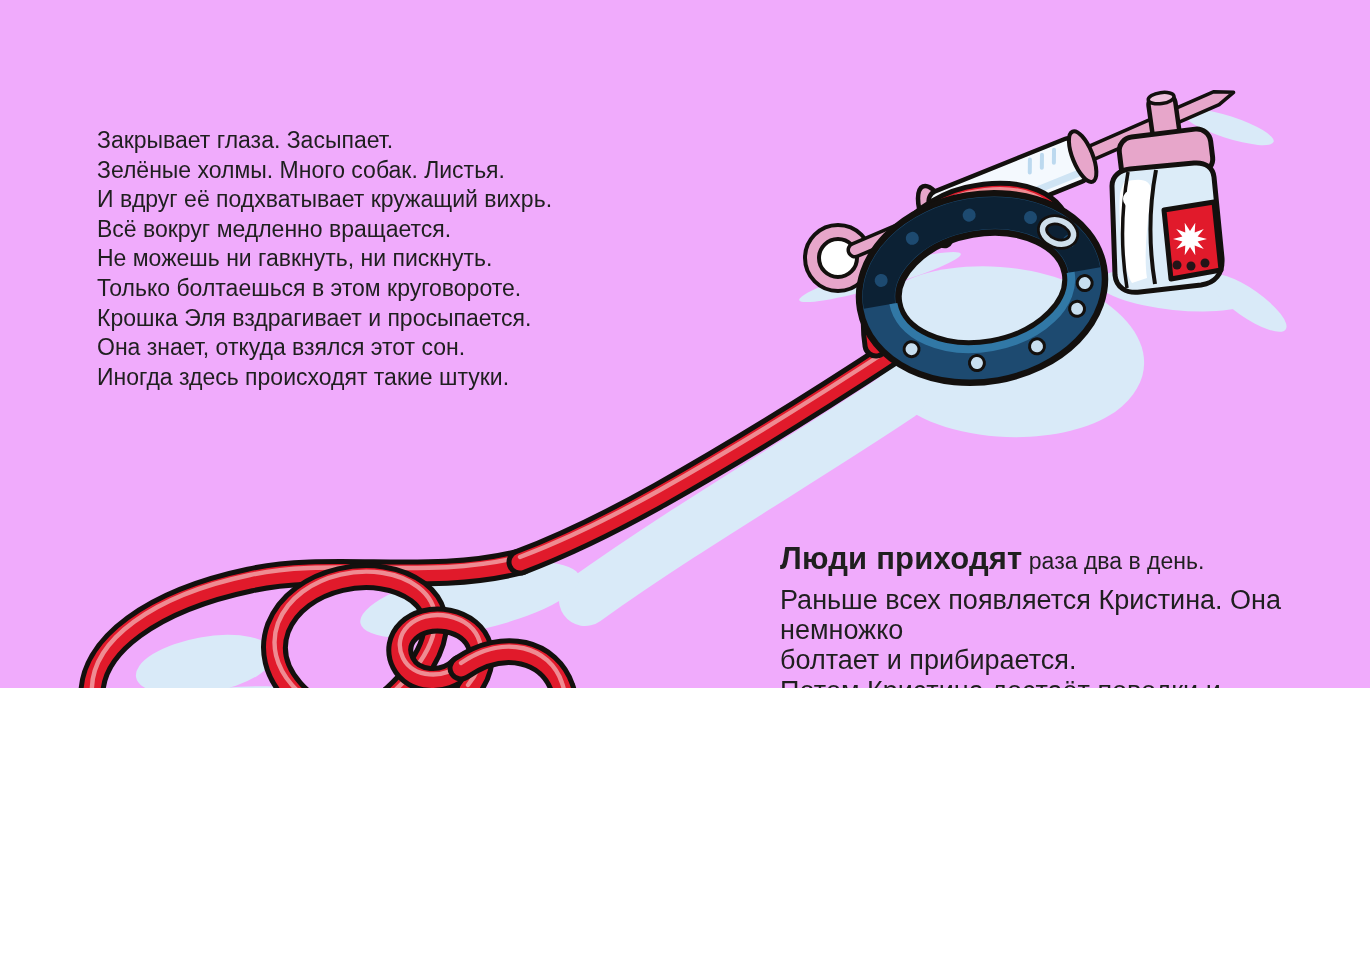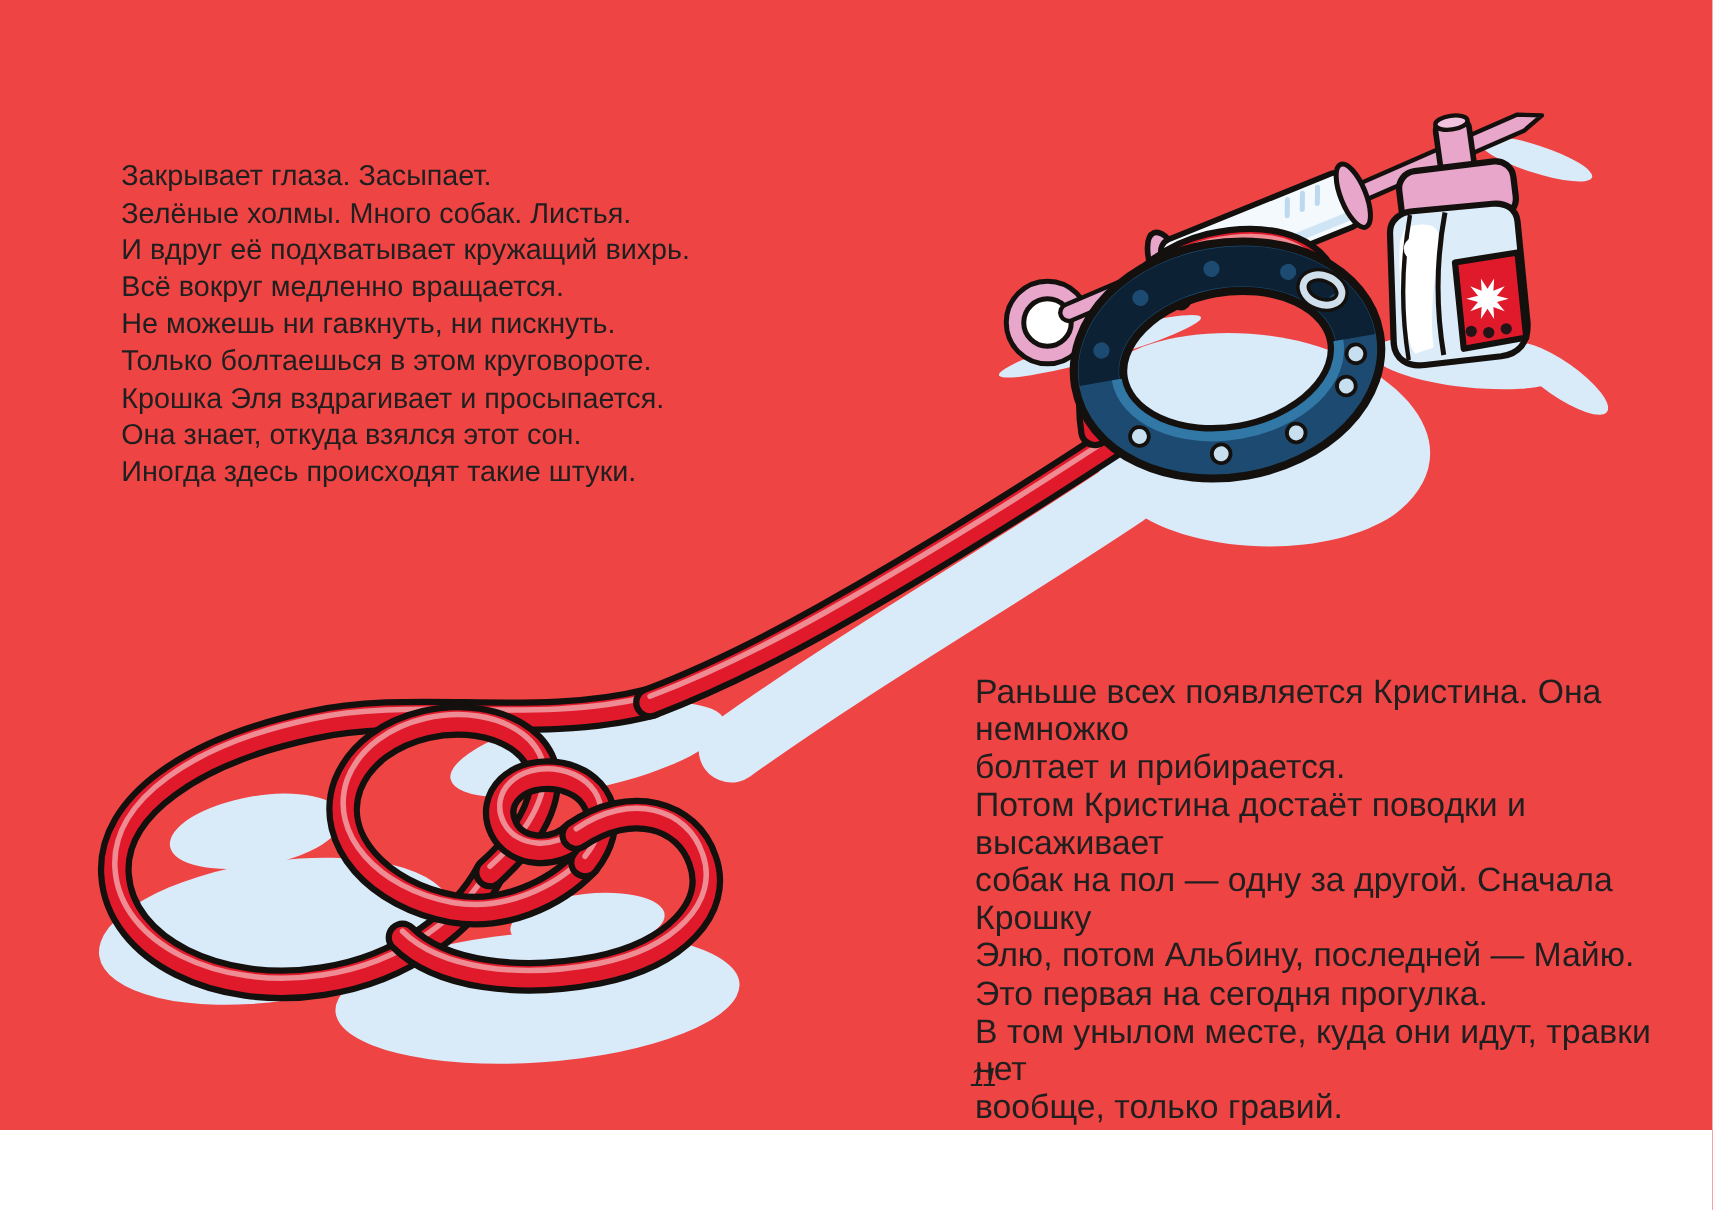--- a/index.html
+++ b/index.html
@@ -1,20 +1,20 @@
 <!DOCTYPE html>
 <html style="--leash_red: #e11a2b; --leash_highlight: #ef8b92; --pink: #e7a6ca; --pink_light: #f0c3de; --collar_navy: #1d4a70; --collar_dark: #0c2134; --collar_stripe: #3178a6; --stud_blue: #c8dff0; --ring_metal: #cfe0ec; --shadow_blue: #d9eaf8; --barrel_white: #f4f9fe; --barrel_shade: #cfe4f4; --tick_blue: #bcd9ef; --bottle_blue: #dcecf8; --label_red: #e11a2b; --label_dots: #231418; --outline_black: #13100e; --text_color: #1f1f1f;"><head>
 <meta charset="utf-8">
 <style>
   html,body { margin:0; padding:0; background:#ffffff; }
   .page {
     position: relative;
     width: 1370px;
-    height: 904px;
-    background: #ef4444;
+    height: 688px;
+    background: #f0abfc;
     overflow: hidden;
     font-family: "Liberation Sans", "DejaVu Sans", sans-serif;
     color: var(--text_color, #1f1f1f);
   }
   .illustration {
     position: absolute;
     left: 0; top: 0;
     width: 1370px;
     height: 968px;
   }
@@ -199,20 +199,21 @@
 Зелёные холмы. Много собак. Листья.
 И вдруг её подхватывает кружащий вихрь.
 Всё вокруг медленно вращается.
 Не можешь ни гавкнуть, ни пискнуть.
 Только болтаешься в этом круговороте.
 Крошка Эля вздрагивает и просыпается.
 Она знает, откуда взялся этот сон.
 Иногда здесь происходят такие штуки.</div>
 
   <div class="right-text">
+    <div class="heading-line"><span class="heading-bold">Люди приходят</span><span class="heading-rest"> раза два в день.</span></div>
     <div class="body">Раньше всех появляется Кристина. Она немножко
 болтает и прибирается.
 Потом Кристина достаёт поводки и высаживает
 собак на пол — одну за другой. Сначала Крошку
 Элю, потом Альбину, последней — Майю.
 Это первая на сегодня прогулка.
 В том унылом месте, куда они идут, травки нет
 вообще, только гравий.</div>
   </div>
 

